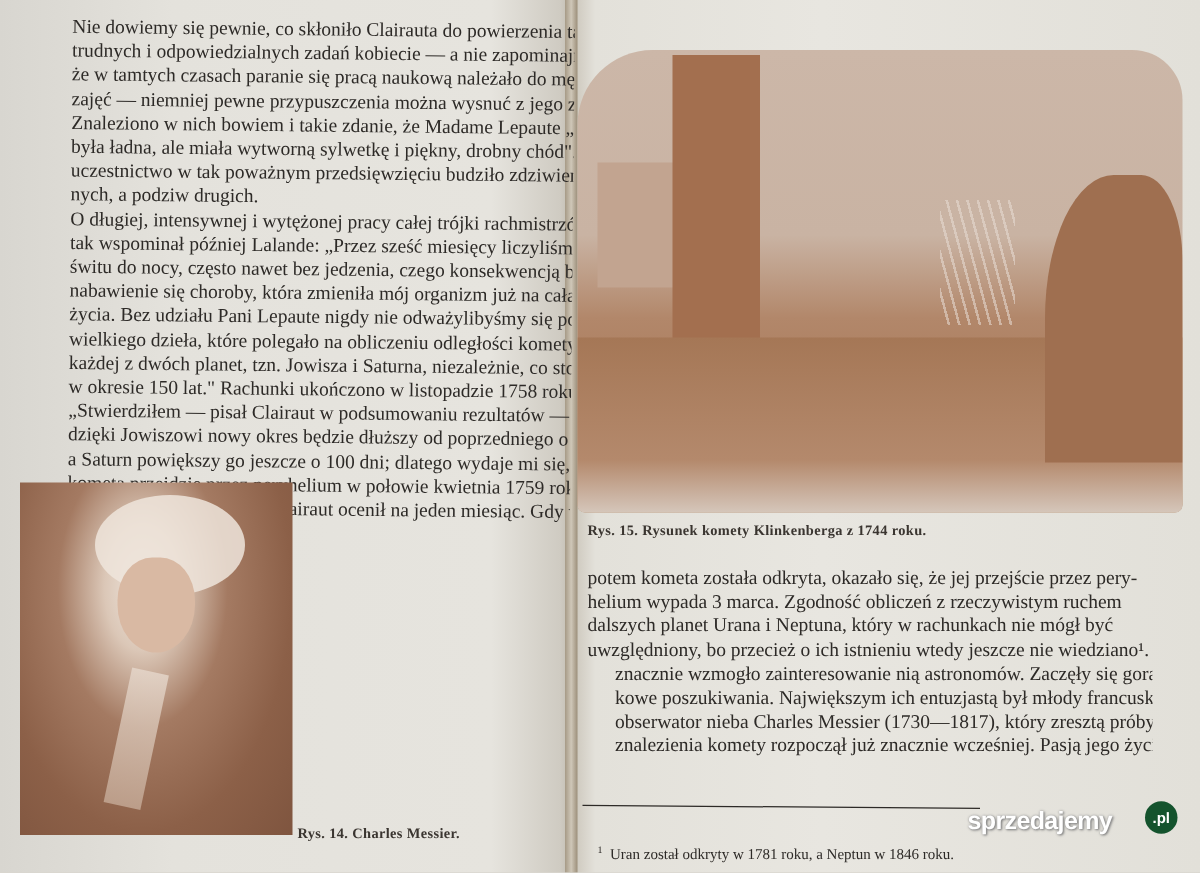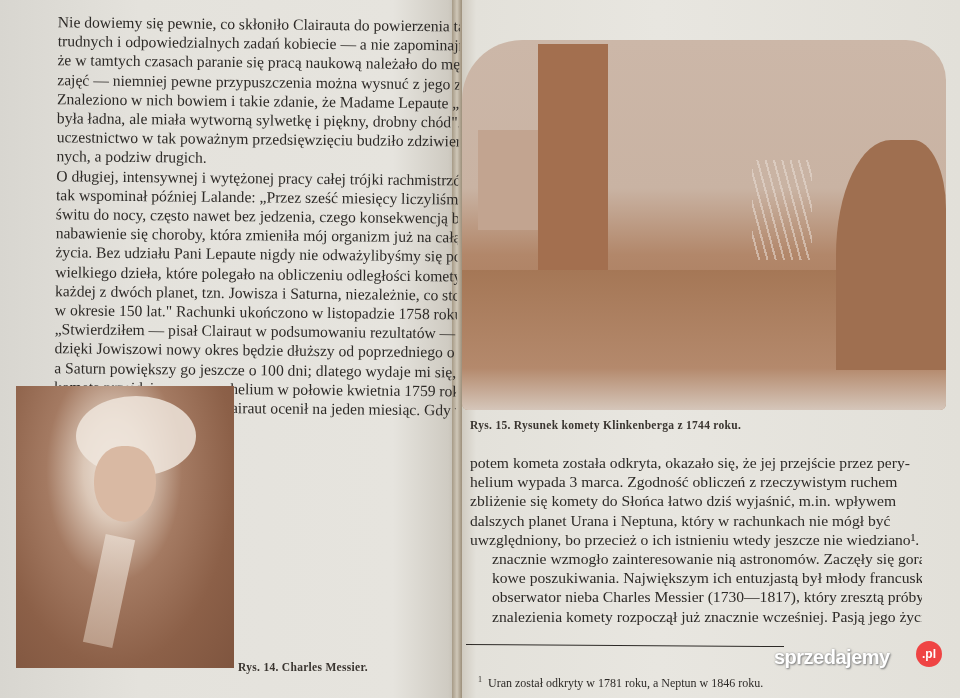--- a/index.html
+++ b/index.html
@@ -24,21 +24,21 @@
   .engraving{position:absolute;left:462px;top:40px;width:484px;height:370px;border-radius:60px 40px 6px 6px;background:linear-gradient(180deg,#ccb7a8 0%,#c9b3a3 40%,#b2876a 58%,#a8795a 80%,#b89478 100%);overflow:hidden;}
   .engraving .tower{position:absolute;left:76px;top:4px;width:70px;height:250px;background:#a36f4f;}
   .engraving .tower2{position:absolute;left:16px;top:90px;width:64px;height:100px;background:#c2a490;}
   .engraving .ground{position:absolute;left:0;top:230px;width:484px;height:140px;background:linear-gradient(180deg,#a57756,#b4896c 70%,#d5c6ba 100%);}
   .engraving .trees{position:absolute;right:0;top:100px;width:110px;height:230px;border-radius:50% 30% 0 0;background:#9f6f50;}
   .engraving .rays{position:absolute;left:290px;top:120px;width:60px;height:100px;background:repeating-linear-gradient(75deg,transparent 0 6px,#e8ddd5 6px 8px);opacity:.55;}
   .footnote-rule{position:absolute;left:466px;top:645px;width:318px;height:1px;background:#2d2a27;transform:rotate(0.4deg);}
   .footnote{position:absolute;left:478px;top:675px;font-family:"Liberation Serif","DejaVu Serif",serif;font-size:12px;color:#2d2a27;white-space:nowrap;}
   .footnote sup{font-size:8px;margin-right:6px;}
   .watermark{position:absolute;left:774px;top:646px;font-family:"Liberation Sans","DejaVu Sans",sans-serif;font-weight:bold;font-size:20px;color:#ffffff;text-shadow:0 0 2px #999,1px 1px 2px #777;letter-spacing:-.5px;}
-  .watermark-badge{position:absolute;left:916px;top:641px;width:26px;height:26px;border-radius:50%;background:#ef4444;color:#fff;font-family:"Liberation Sans","DejaVu Sans",sans-serif;font-weight:bold;font-size:12px;line-height:26px;text-align:center;}
+  .watermark-badge{position:absolute;left:916px;top:641px;width:26px;height:26px;border-radius:50%;background:#14532d;color:#fff;font-family:"Liberation Sans","DejaVu Sans",sans-serif;font-weight:bold;font-size:12px;line-height:26px;text-align:center;}
 </style>
 </head>
 <body>
 
 <div class="page page-left"></div>
 <div class="page page-right"></div>
 <div class="gutter"></div>
 
 <div class="text left-text">
   <p class="indent">
@@ -81,21 +81,20 @@
   <div class="rays"></div>
   <div class="ground"></div>
   <div class="trees"></div>
 </div>
 <div class="caption cap15">Rys. 15. Rysunek komety Klinkenberga z 1744 roku.</div>
 
 <div class="text right-text">
   <p>
     <span class="line">potem kometa została odkryta, okazało się, że jej przejście przez pery-</span>
     <span class="line">helium wypada 3 marca. Zgodność obliczeń z rzeczywistym ruchem</span>
-    <span class="line">zbliżenie się komety do Słońca łatwo dziś wyjaśnić, m.in. wpływem</span>
     <span class="line">dalszych planet Urana i Neptuna, który w rachunkach nie mógł być</span>
     <span class="line">uwzględniony, bo przecież o ich istnieniu wtedy jeszcze nie wiedziano¹.</span>
   </p>
   <p class="indent">
     <span class="line">znacznie wzmogło zainteresowanie nią astronomów. Zaczęły się gorącz-</span>
     <span class="line">kowe poszukiwania. Największym ich entuzjastą był młody francuski</span>
     <span class="line">obserwator nieba Charles Messier (1730—1817), który zresztą próby</span>
     <span class="line">znalezienia komety rozpoczął już znacznie wcześniej. Pasją jego życia</span>
   </p>
 </div>

